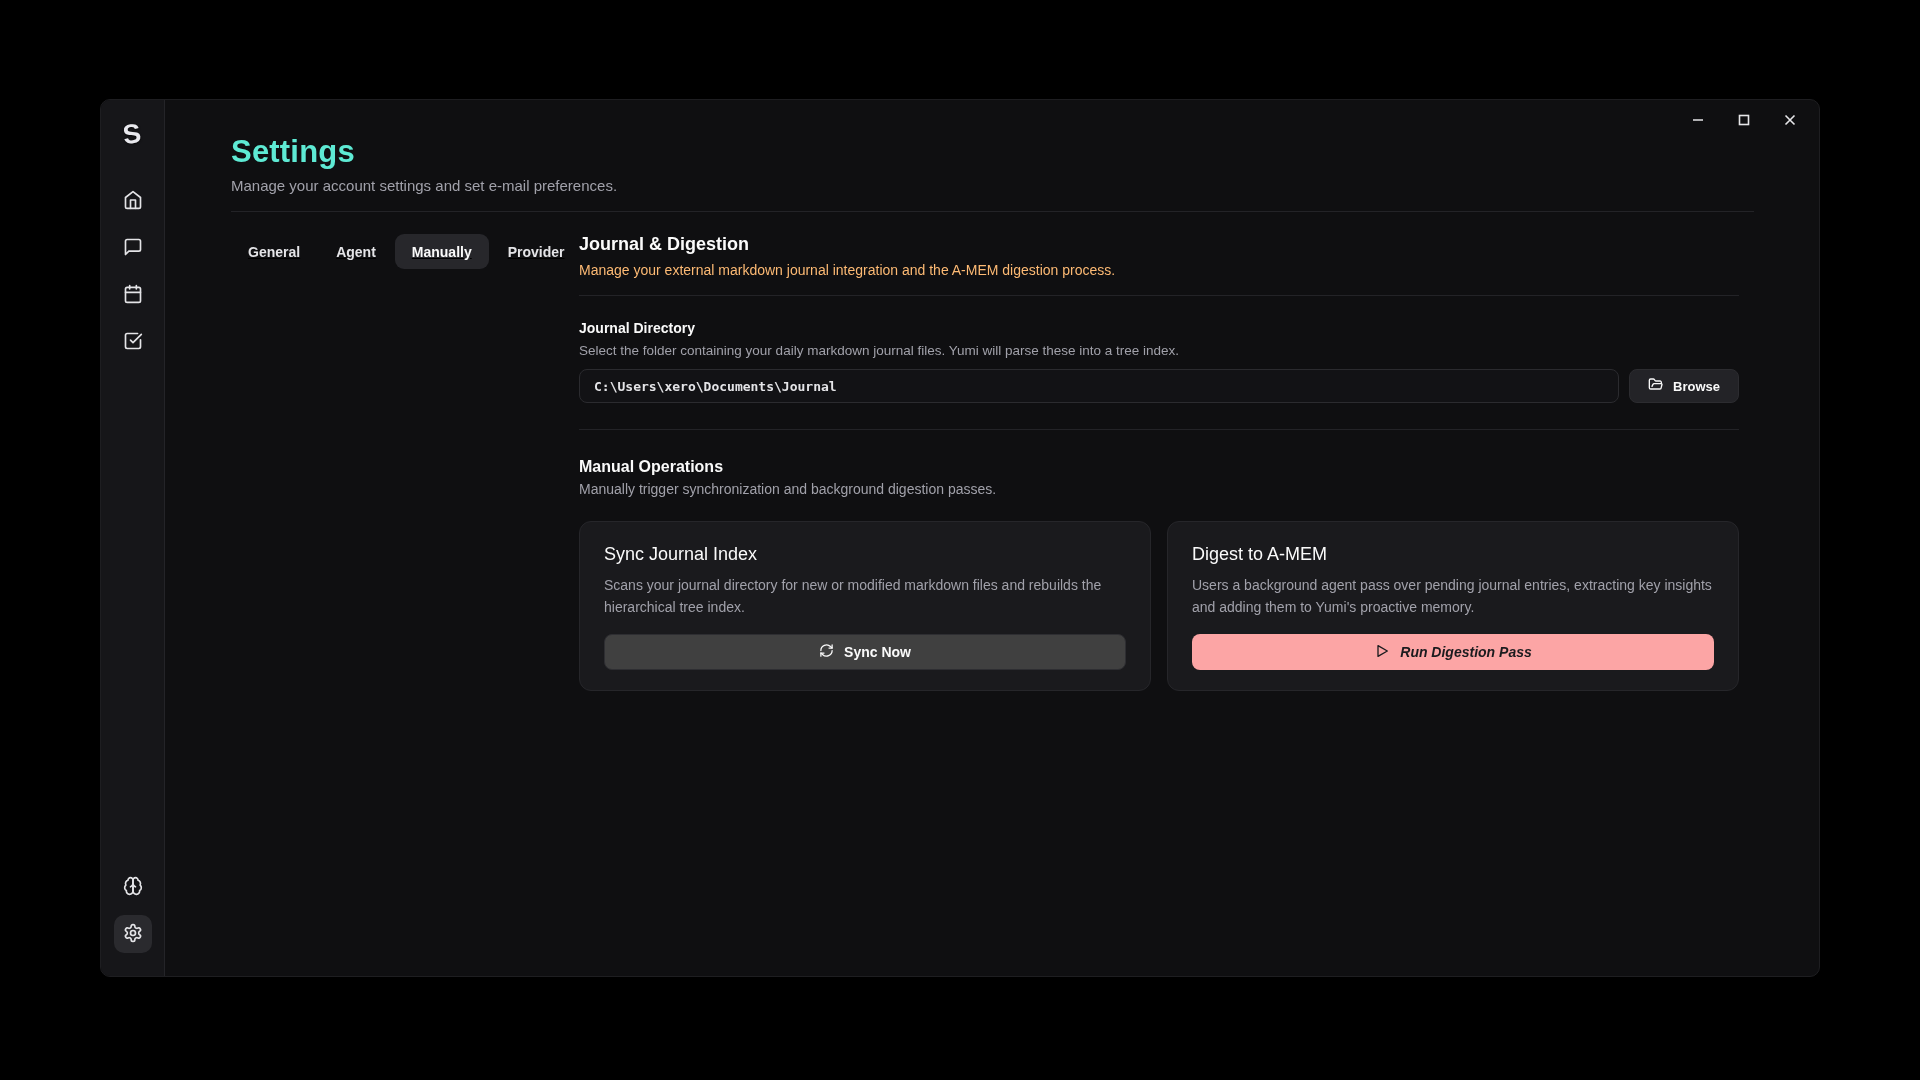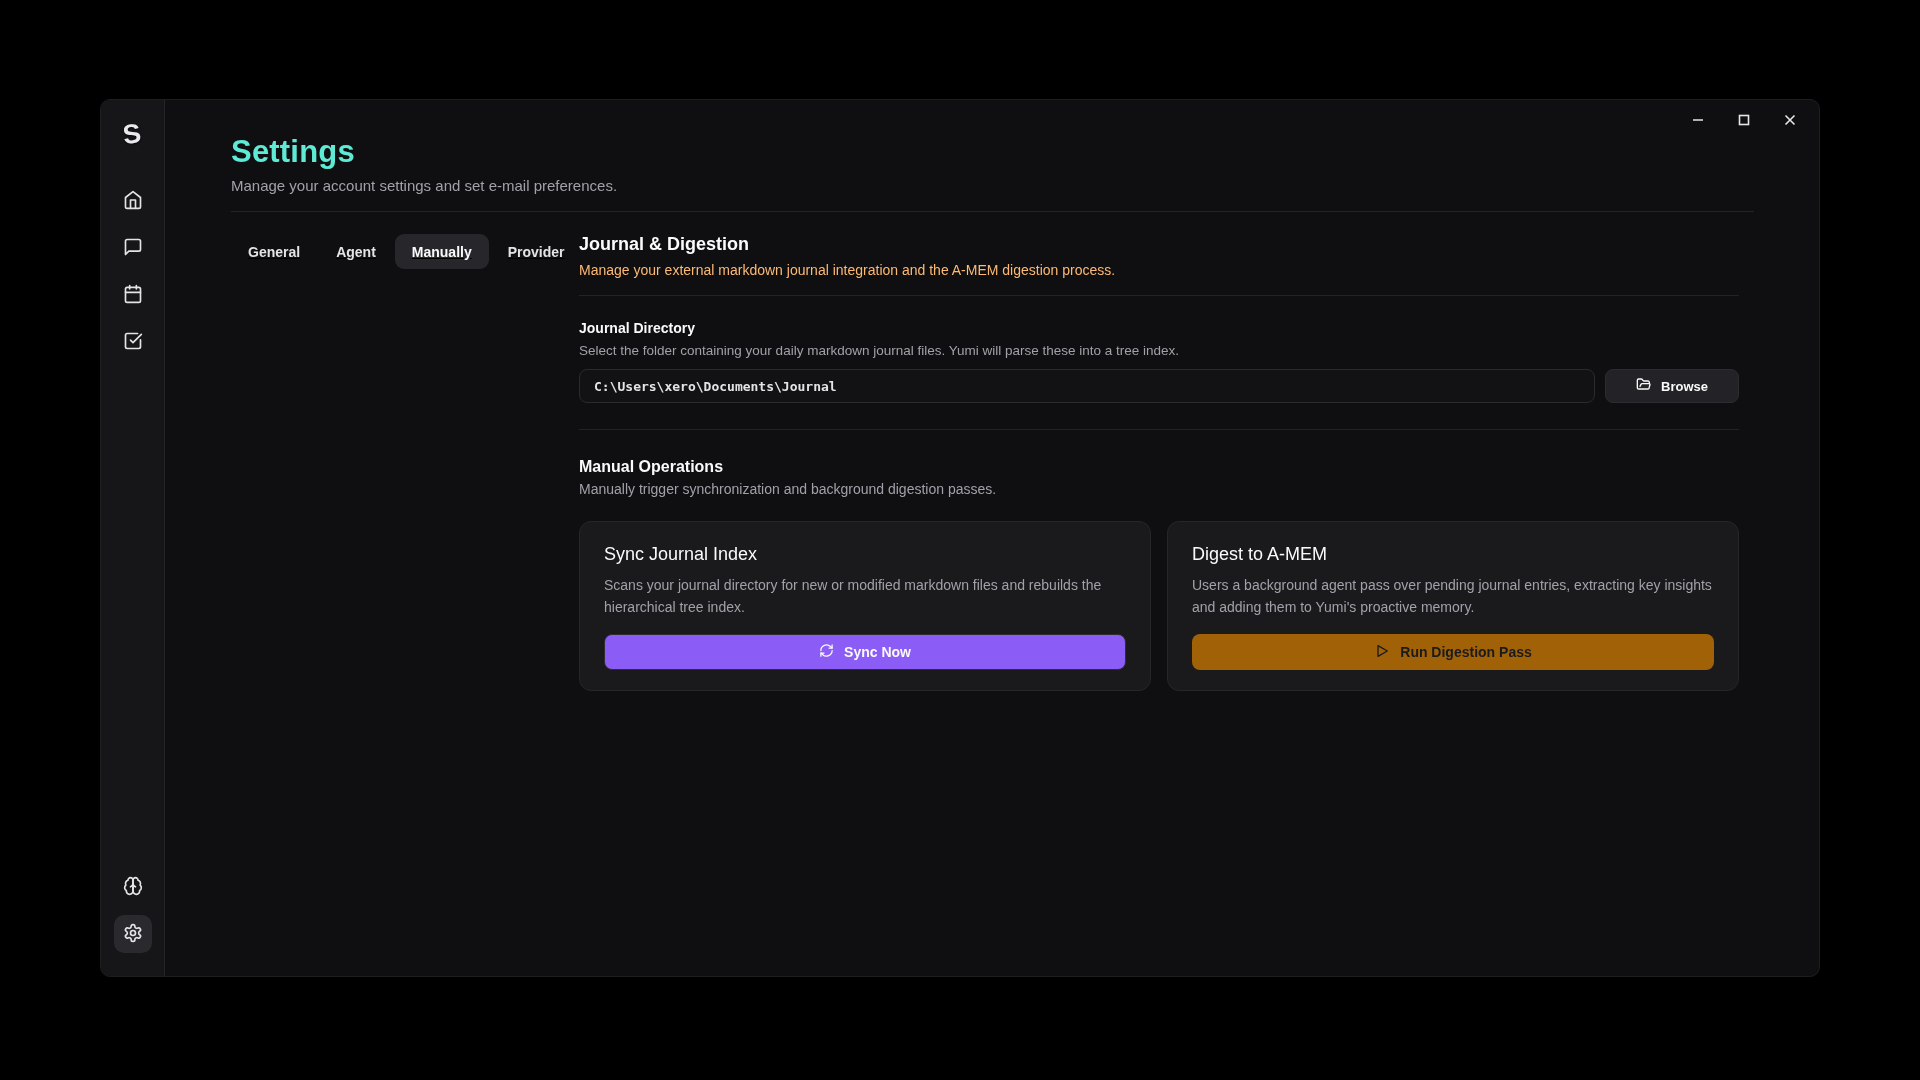--- a/index.html
+++ b/index.html
@@ -69,44 +69,44 @@
 
   .field-label { margin-top:24px; font-size:14px; font-weight:700; color:#fafafa; }
   .field-desc { margin-top:7px; font-size:13.5px; color:#a1a1aa; }
 
   .input-row { display:flex; align-items:center; margin-top:11px; gap:10px; }
   .path-input {
     flex:1; height:34px; background:#121215; border:1px solid #2b2b2f; border-radius:8px;
     color:#e4e4e7; font-family:"DejaVu Sans Mono", monospace; font-size:13px; padding:0 14px; outline:none;font-weight:bold;
   }
   .browse-btn {
-    width:134px; height:34px; background:#232327; border:1px solid #2c2c30; border-radius:8px;
+    width:110px; height:34px; background:#232327; border:1px solid #2c2c30; border-radius:8px;
     display:flex; align-items:center; justify-content:center; gap:9px; cursor:pointer;
     color:#fafafa; font-size:13px; font-weight:600;
   }
   .browse-btn svg { width:16px; height:16px; stroke:#fafafa; fill:none; stroke-width:2; stroke-linecap:round; stroke-linejoin:round; }
 
   .hr.mid-hr { margin-top:26px; }
 
   .manual-title { margin-top:28px; font-size:16px; font-weight:700; color:#fafafa; }
   .manual-desc { margin-top:5px; font-size:14px; color:#a1a1aa; }
 
   .cards { display:grid; grid-template-columns:1fr 1fr; gap:16px; margin-top:24px; }
   .card {
     background:#1a1a1d; border:1px solid #26262a; border-radius:12px; padding:22px 24px 20px 24px;
   }
   .card-title { font-size:18px; font-weight:400; color:#fafafa; }
   .card-desc { margin-top:10px; font-size:14px; color:#a1a1aa; line-height:1.55; }
   .card-btn {
     margin-top:16px; width:100%; height:36px; border-radius:8px; display:flex; align-items:center; justify-content:center;
     gap:10px; font-size:14px; font-weight:600; cursor:pointer;
   }
-  .card-btn.outline { background:#8b5cf6; border:1px solid #2e2e32; color:#fafafa; }
+  .card-btn.outline { background:#404040; border:1px solid #2e2e32; color:#fafafa; }
   .card-btn.outline svg { width:15px; height:15px; stroke:#fafafa; fill:none; stroke-width:2; stroke-linecap:round; stroke-linejoin:round; }
-  .card-btn.solid { background:#a16207; border:none; color:#1b1b1e; }
+  .card-btn.solid { background:#fca5a5; border:none; color:#1b1b1e;font-style:italic; }
   .card-btn.solid svg { width:16px; height:16px; stroke:#1b1b1e; fill:none; stroke-width:2; stroke-linecap:round; stroke-linejoin:round; }
 </style>
 </head>
 <body>
 
 <div class="stage">
   <div class="window">
 
     <nav class="sidebar">
       <div class="logo-wrap">

